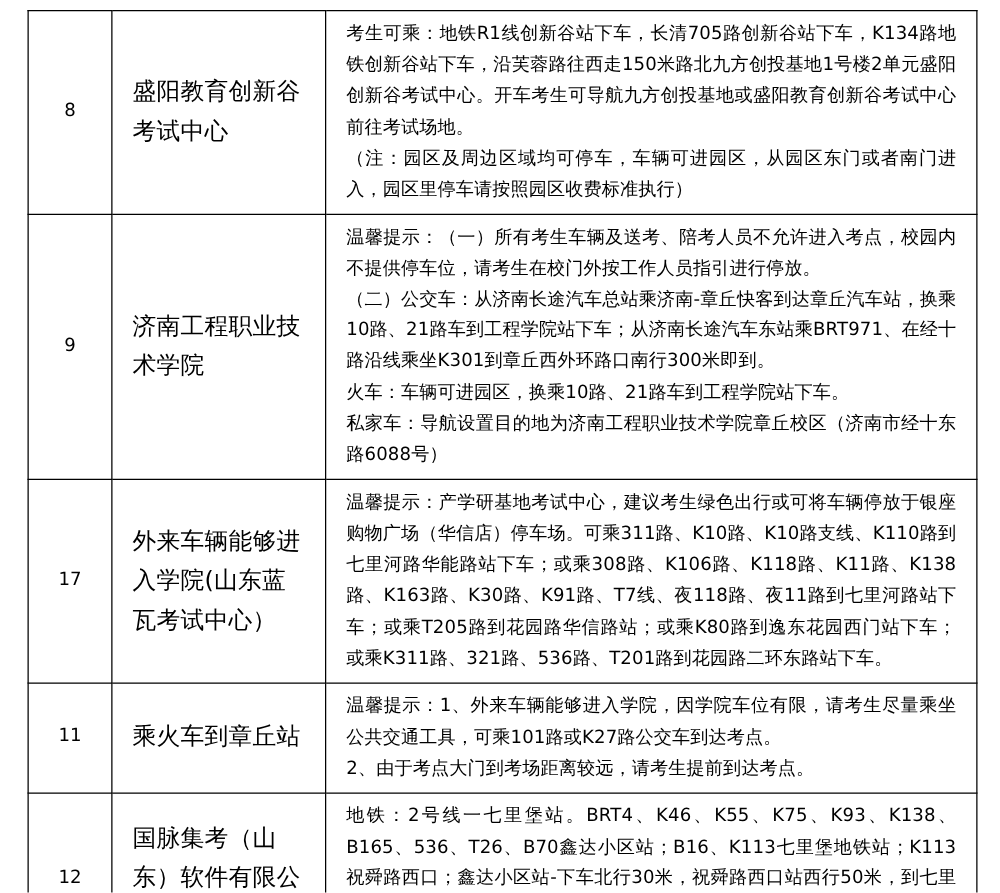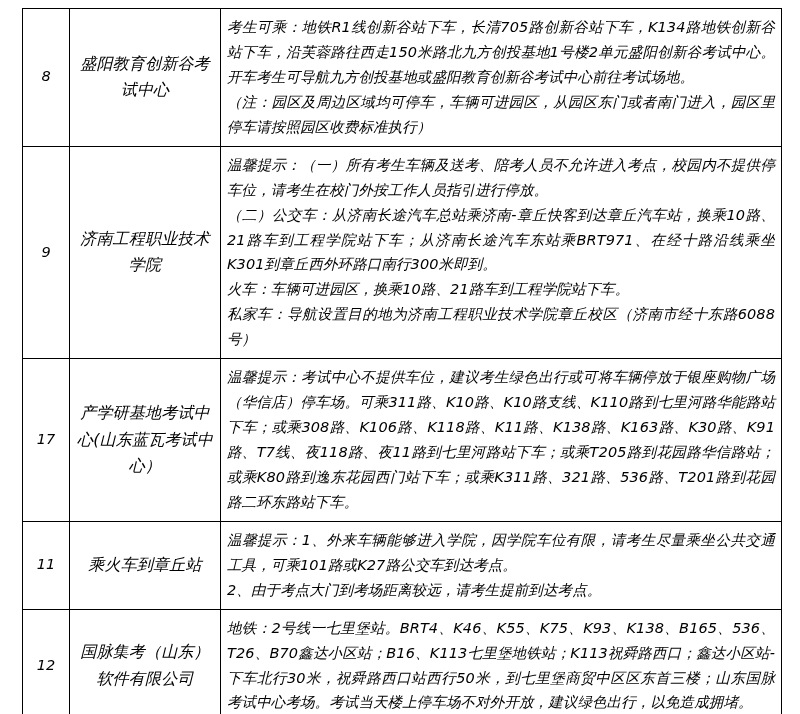--- a/index.html
+++ b/index.html
@@ -22,33 +22,31 @@
     padding: 8px 18px 8px 22px;
   }
   table.exam-table {
     width: 760px;
     border-collapse: collapse;
     table-layout: fixed;
   }
   table.exam-table td {
     border: 1.5px solid #000000;
     vertical-align: middle;
-    padding: 6px 6px;
-    font-style: italic;
+    padding: 6px 16px;
   }
   td.col-index {
     width: 34px;
     text-align: center;
     font-size: 14.5px;
     line-height: 1.5;
   }
   td.col-name {
     width: 138px;
-    text-align: center;
-    font-size: 16px;
+    font-size: 19px;
     line-height: 1.65;
     letter-spacing: 0.2px;
   }
   td.col-detail {
     text-align: left;
     font-size: 14.5px;
     line-height: 1.72;
     vertical-align: top;
     padding: 9px 8px 9px 9px;
     letter-spacing: 0.1px;
@@ -81,23 +79,23 @@
         <td class="col-detail">
           <p class="detail-para">温馨提示：（一）所有考生车辆及送考、陪考人员不允许进入考点，校园内不提供停车位，请考生在校门外按工作人员指引进行停放。</p>
           <p class="detail-para">（二）公交车：从济南长途汽车总站乘济南-章丘快客到达章丘汽车站，换乘10路、21路车到工程学院站下车；从济南长途汽车东站乘BRT971、在经十路沿线乘坐K301到章丘西外环路口南行300米即到。</p>
           <p class="detail-para">火车：车辆可进园区，换乘10路、21路车到工程学院站下车。</p>
           <p class="detail-para">私家车：导航设置目的地为济南工程职业技术学院章丘校区（济南市经十东路6088号）</p>
         </td>
       </tr>
 
       <tr>
         <td class="col-index">17</td>
-        <td class="col-name">产学研基地考试中心(山东蓝瓦考试中心）</td>
+        <td class="col-name">外来车辆能够进入学院(山东蓝瓦考试中心）</td>
         <td class="col-detail">
-          <p class="detail-para">温馨提示：考试中心不提供车位，建议考生绿色出行或可将车辆停放于银座购物广场（华信店）停车场。可乘311路、K10路、K10路支线、K110路到七里河路华能路站下车；或乘308路、K106路、K118路、K11路、K138路、K163路、K30路、K91路、T7线、夜118路、夜11路到七里河路站下车；或乘T205路到花园路华信路站；或乘K80路到逸东花园西门站下车；或乘K311路、321路、536路、T201路到花园路二环东路站下车。</p>
+          <p class="detail-para">温馨提示：产学研基地考试中心，建议考生绿色出行或可将车辆停放于银座购物广场（华信店）停车场。可乘311路、K10路、K10路支线、K110路到七里河路华能路站下车；或乘308路、K106路、K118路、K11路、K138路、K163路、K30路、K91路、T7线、夜118路、夜11路到七里河路站下车；或乘T205路到花园路华信路站；或乘K80路到逸东花园西门站下车；或乘K311路、321路、536路、T201路到花园路二环东路站下车。</p>
         </td>
       </tr>
 
       <tr>
         <td class="col-index">11</td>
         <td class="col-name">乘火车到章丘站</td>
         <td class="col-detail">
           <p class="detail-para">温馨提示：1、外来车辆能够进入学院，因学院车位有限，请考生尽量乘坐公共交通工具，可乘101路或K27路公交车到达考点。</p>
           <p class="detail-para">2、由于考点大门到考场距离较远，请考生提前到达考点。</p>
         </td>

